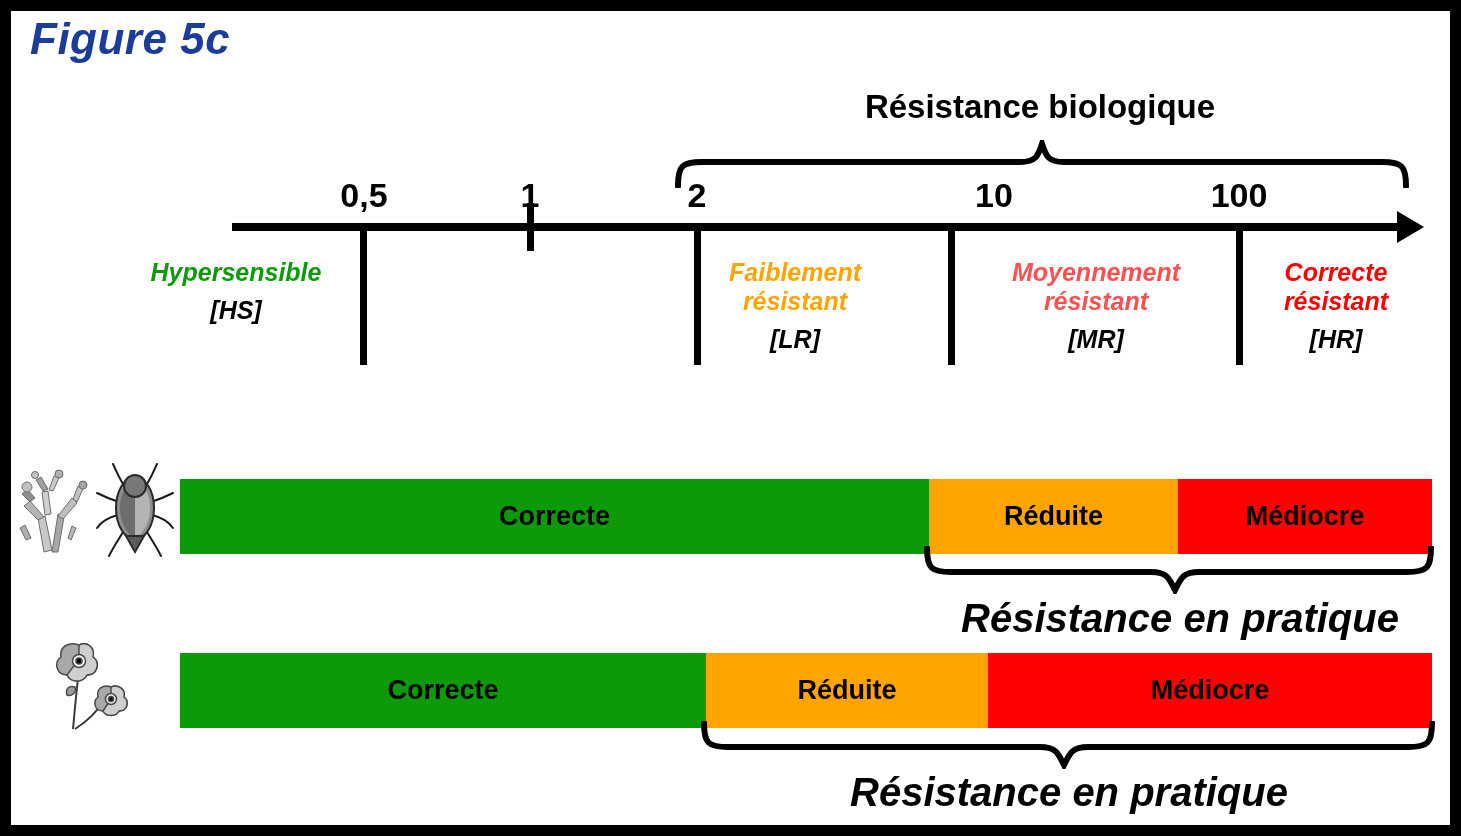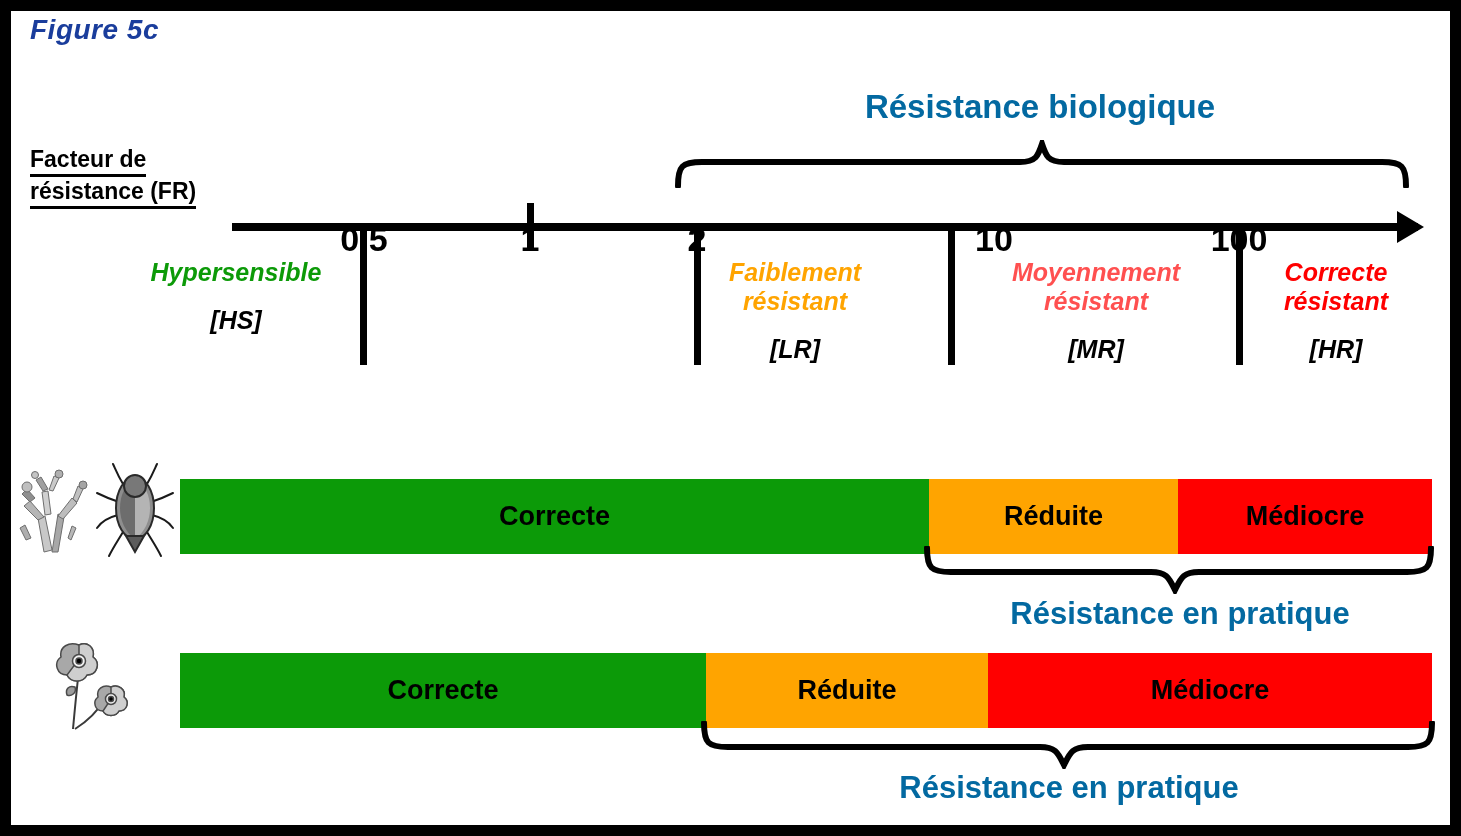--- a/index.html
+++ b/index.html
@@ -27,21 +27,21 @@
     left: 11px; top: 11px;
     width: 1439px; height: 814px;
     box-sizing: border-box;
     border: 2px solid #ffffff;
     pointer-events: none;
   }
 
   .fig-title {
     position: absolute;
     left: 30px; top: 14px;
-    font-size: 28px;
+    font-size: 44px;
     font-weight: bold;
     font-style: italic;
     color: #1a3d9c;
     letter-spacing: 0.5px;
     white-space: nowrap;
   }
 
   .side-label {
     position: absolute;
     font-size: 23px;
@@ -91,59 +91,59 @@
     height: 48px;
   }
   .tick-num {
     position: absolute;
     top: 176px;
     transform: translateX(-50%);
     font-size: 34px;
     font-weight: bold;
     color: #000000;
     white-space: nowrap;
-    margin-top: 44px;
   }
 
   
   .cat {
     position: absolute;
     top: 258px;
     transform: translateX(-50%);
     text-align: center;
     font-size: 25px;
     font-weight: bold;
     line-height: 29px;
     white-space: nowrap;
     font-style: italic;
   }
   .cat .code {
     display: block;
     color: #000000;
-    margin-top: 19px;
+    margin-top: 9px;
   }
 
   
   .brace { position: absolute; }
   .brace svg { display: block; }
 
   .brace-label {
     position: absolute;
     transform: translateX(-50%);
     font-size: 31px;
     font-weight: bold;
-    color: #0369a1;
+    color: #000000;
     white-space: nowrap;
   }
   #bio-label {
     top: 88px;
     font-size: 33px;
   }
   .prac-label {
-    font-size: 31px;
+    font-size: 40px;
+    font-style: italic;
   }
 
   
   .bar {
     position: absolute;
     height: 75px;
     display: flex;
   }
   .seg {
     height: 100%;
@@ -165,24 +165,20 @@
 </head>
 <body>
 
 <div id="figure">
 
   <div class="frame"></div>
   <div class="inner-edge"></div>
 
   <div class="fig-title">Figure 5c</div>
 
-  <div class="side-label" id="fr-label">
-    <span>Facteur de</span><br>
-    <span>résistance (FR)</span>
-  </div>
 
   <div class="brace-label" id="bio-label" style="left:1040px;">Résistance biologique</div>
   <div class="brace" style="left:672px; top:140px;">
     <svg width="740" height="48" viewBox="0 0 740 48">
       <path d="M6,46 C6,26 10,22 30,22 L348,22 C364,22 366,16 370,4 C374,16 376,22 392,22 L710,22 C730,22 734,26 734,46" fill="none" stroke="#000000" stroke-width="6" stroke-linecap="round"></path>
     </svg>
   </div>
 
   <div class="axis-line"></div>
   <div class="axis-arrow"></div>

